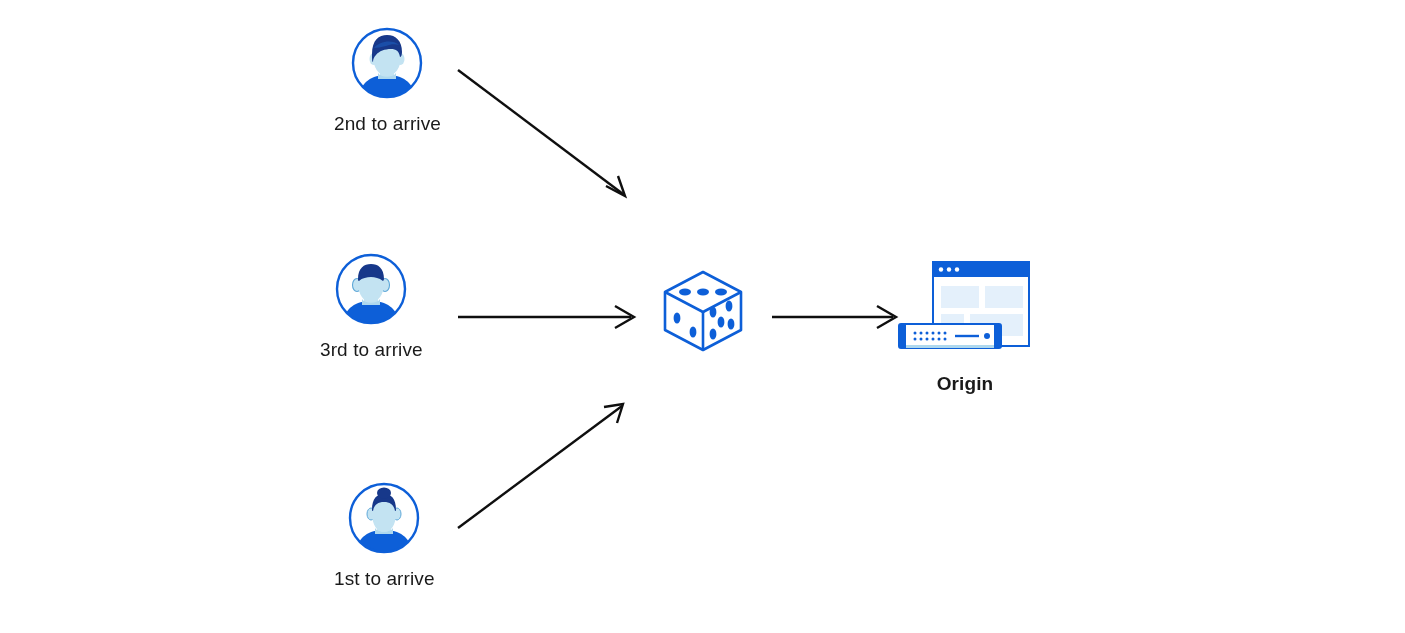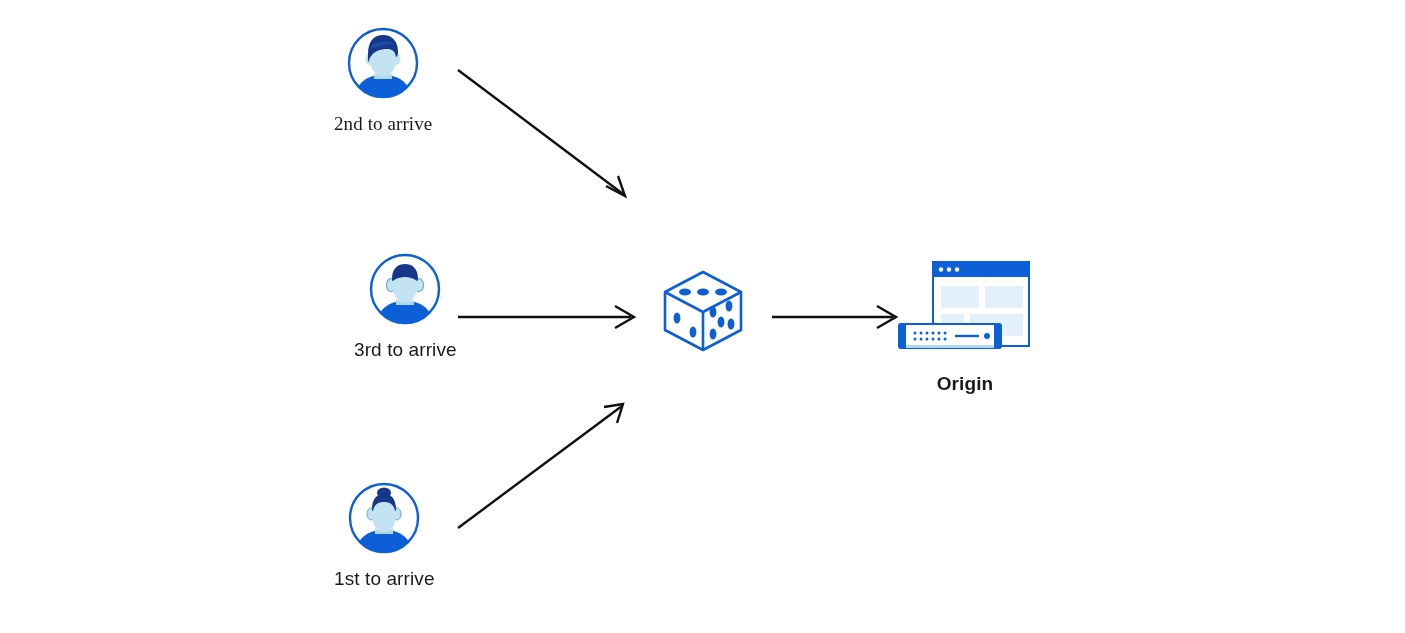--- a/index.html
+++ b/index.html
@@ -76,21 +76,21 @@
         <line x1="458" y1="528" x2="622" y2="406"></line>
         <polyline points="604,407 623,404 617,423" stroke-linejoin="miter"></polyline>
       </g>
       <g>
         <line x1="772" y1="317" x2="893" y2="317"></line>
         <polyline points="877,306 896,317 877,328" stroke-linejoin="miter"></polyline>
       </g>
     </g>
   </svg>
 
-  <div class="node" style="left:334px; top:26px;font-family:Liberation Serif, serif;">
+  <div class="node" style="left:334px; top:26px;">
     <div class="avatar-wrap">
       <svg width="74" height="74" viewBox="0 0 74 74">
         <defs>
           <clipPath id="clipA">
               <circle cx="37" cy="37" r="34"></circle>
             </clipPath>
         </defs>
         <circle cx="37" cy="37" r="34" fill="#ffffff"></circle>
         <g clip-path="url(#clipA)">
           <path d="M9 74 C9 57 21 49 37 49 C53 49 65 57 65 74 Z" fill="#0d5fd8"></path>
@@ -101,21 +101,21 @@
           <path d="M23 30 c0 -13 6 -18 14 -18 c8 0 14 5 14 18 c0 12 -6 20 -14 20 c-8 0 -14 -8 -14 -20 Z" fill="#c3e3f2"></path>
           <path d="M22 28 c0 -14 7 -19 15 -19 c9 0 15 6 15 17 c0 3 -1 5 -2 5 c-1 -6 -4 -8 -9 -8 c-6 0 -12 2 -15 6 c-2 2 -3 4 -3 7 c-1 0 -1 -4 -1 -8 Z" fill="#17388a"></path>
           <path d="M24 22 c5 -7 19 -9 25 -3 c-4 -1 -8 -1 -13 1 c-5 1 -9 2 -12 2 Z" fill="#1a4ea8"></path>
         </g>
         <circle cx="37" cy="37" r="34" fill="none" stroke="#0d5fd8" stroke-width="2.4"></circle>
       </svg>
     </div>
     <div class="node-label">2nd to arrive</div>
   </div>
 
-  <div class="node" style="left:354px; top:252px;">
+  <div class="node" style="left:320px; top:252px;">
     <div class="avatar-wrap">
       <svg width="74" height="74" viewBox="0 0 74 74">
         <defs>
           <clipPath id="clipB">
               <circle cx="37" cy="37" r="34"></circle>
             </clipPath>
         </defs>
         <circle cx="37" cy="37" r="34" fill="#ffffff"></circle>
         <g clip-path="url(#clipB)">
           <path d="M9 74 C9 57 21 49 37 49 C53 49 65 57 65 74 Z" fill="#0d5fd8"></path>

